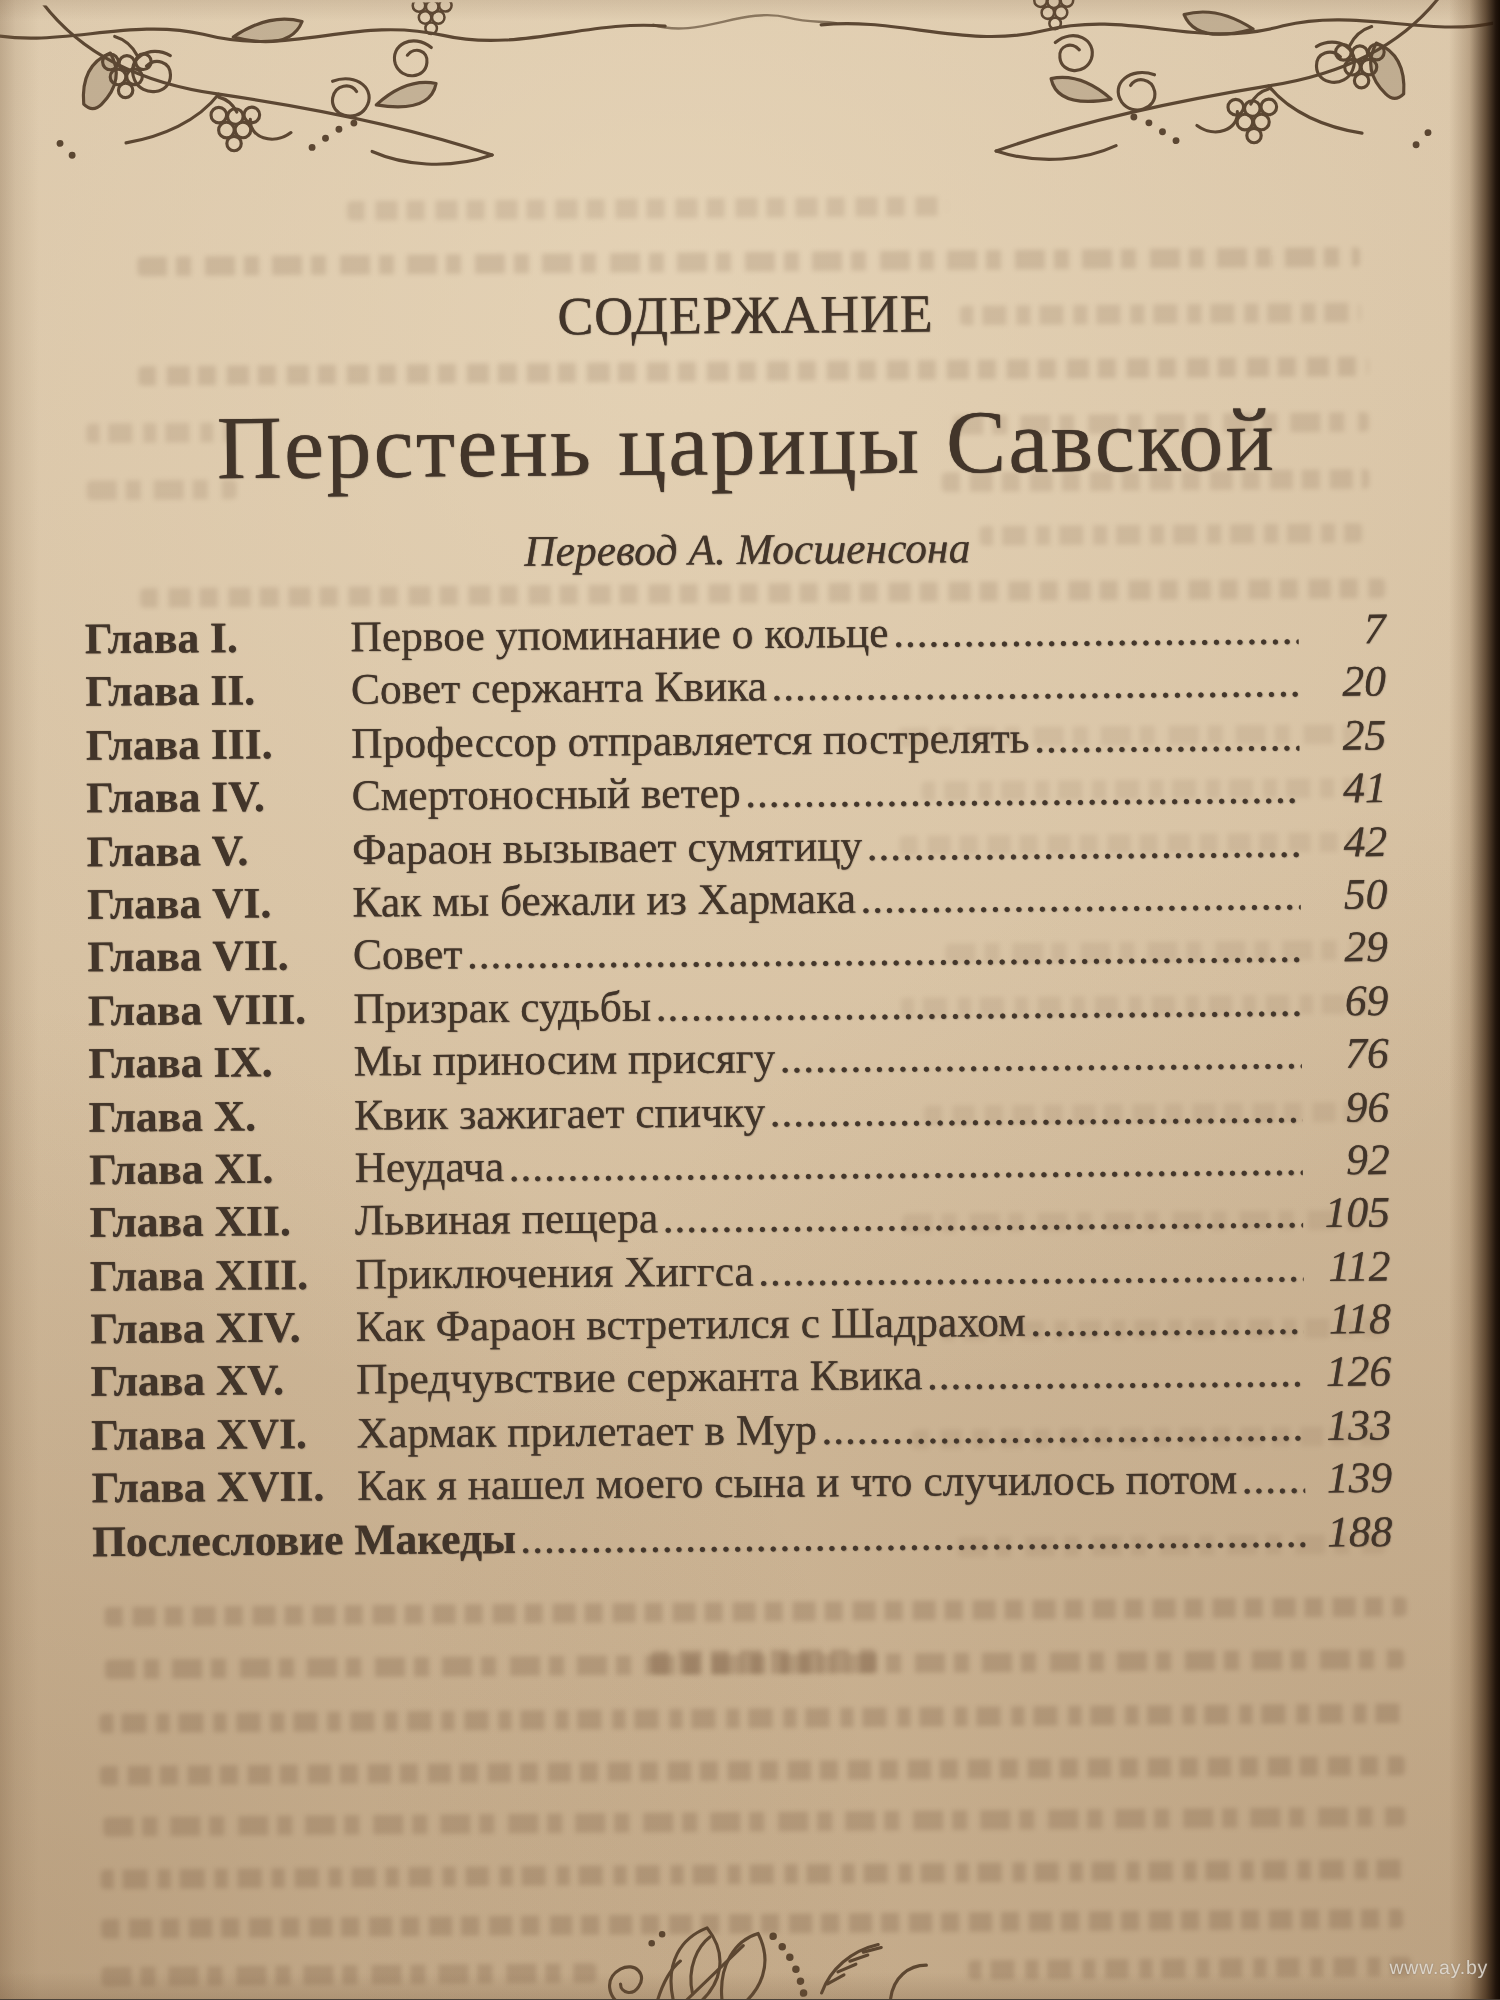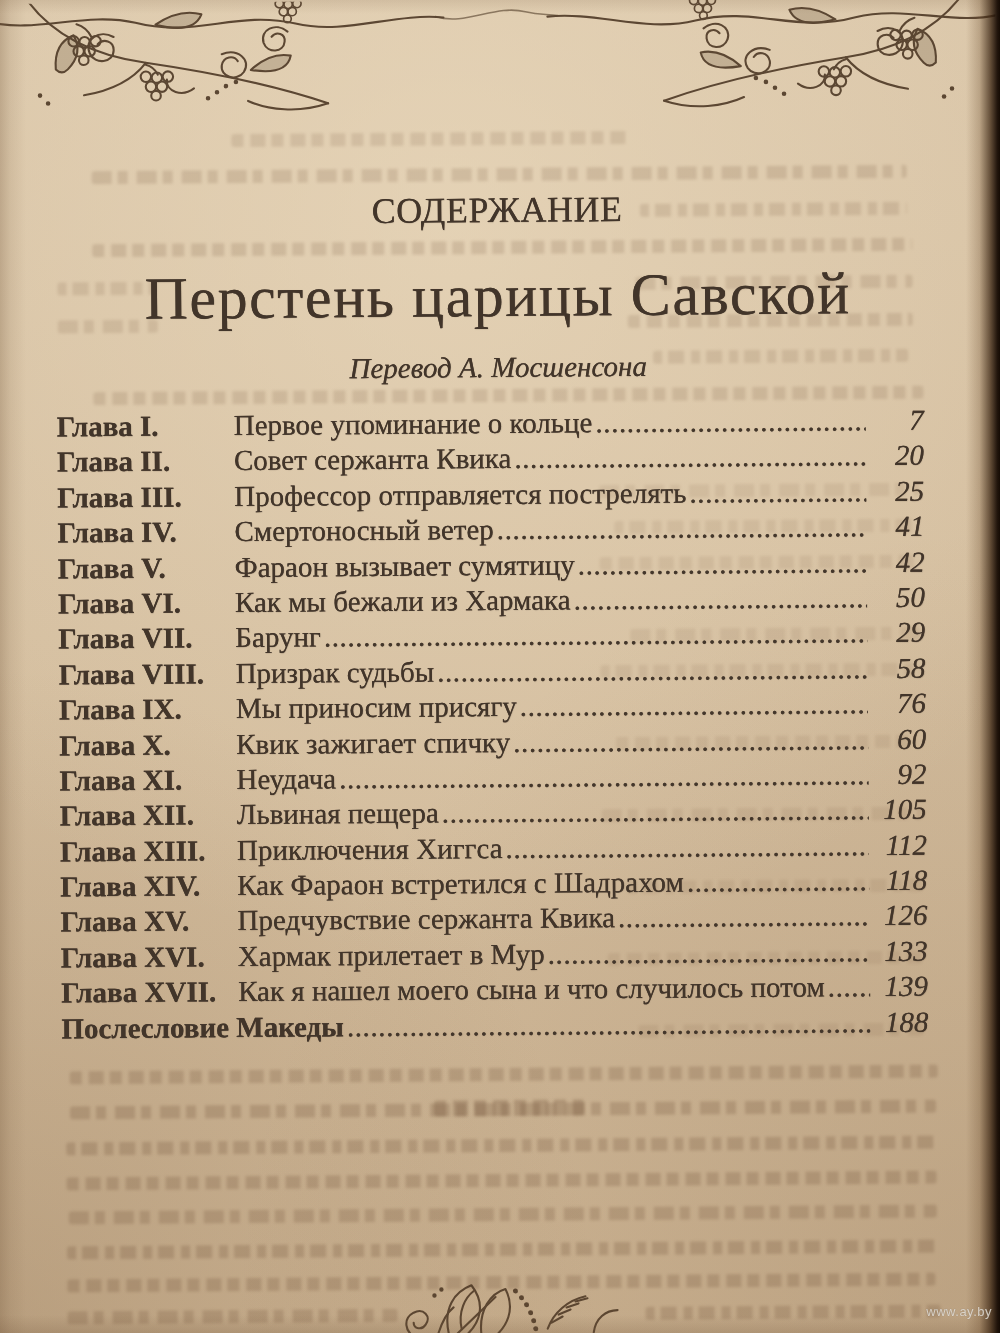--- a/index.html
+++ b/index.html
@@ -186,44 +186,44 @@
 
   <div class="toc-row">
     <span class="toc-label">Глава VI.</span>
     <span class="toc-title">Как мы бежали из Хармака</span>
     <span class="toc-leader"></span>
     <span class="toc-page">50</span>
   </div>
 
   <div class="toc-row">
     <span class="toc-label">Глава VII.</span>
-    <span class="toc-title">Барунг</span>
+    <span class="toc-title">Совет</span>
     <span class="toc-leader"></span>
     <span class="toc-page">29</span>
   </div>
 
   <div class="toc-row">
     <span class="toc-label">Глава VIII.</span>
     <span class="toc-title">Призрак судьбы</span>
     <span class="toc-leader"></span>
-    <span class="toc-page">58</span>
+    <span class="toc-page">69</span>
   </div>
 
   <div class="toc-row">
     <span class="toc-label">Глава IX.</span>
     <span class="toc-title">Мы приносим присягу</span>
     <span class="toc-leader"></span>
     <span class="toc-page">76</span>
   </div>
 
   <div class="toc-row">
     <span class="toc-label">Глава X.</span>
     <span class="toc-title">Квик зажигает спичку</span>
     <span class="toc-leader"></span>
-    <span class="toc-page">60</span>
+    <span class="toc-page">96</span>
   </div>
 
   <div class="toc-row">
     <span class="toc-label">Глава XI.</span>
     <span class="toc-title">Неудача</span>
     <span class="toc-leader"></span>
     <span class="toc-page">92</span>
   </div>
 
   <div class="toc-row">

